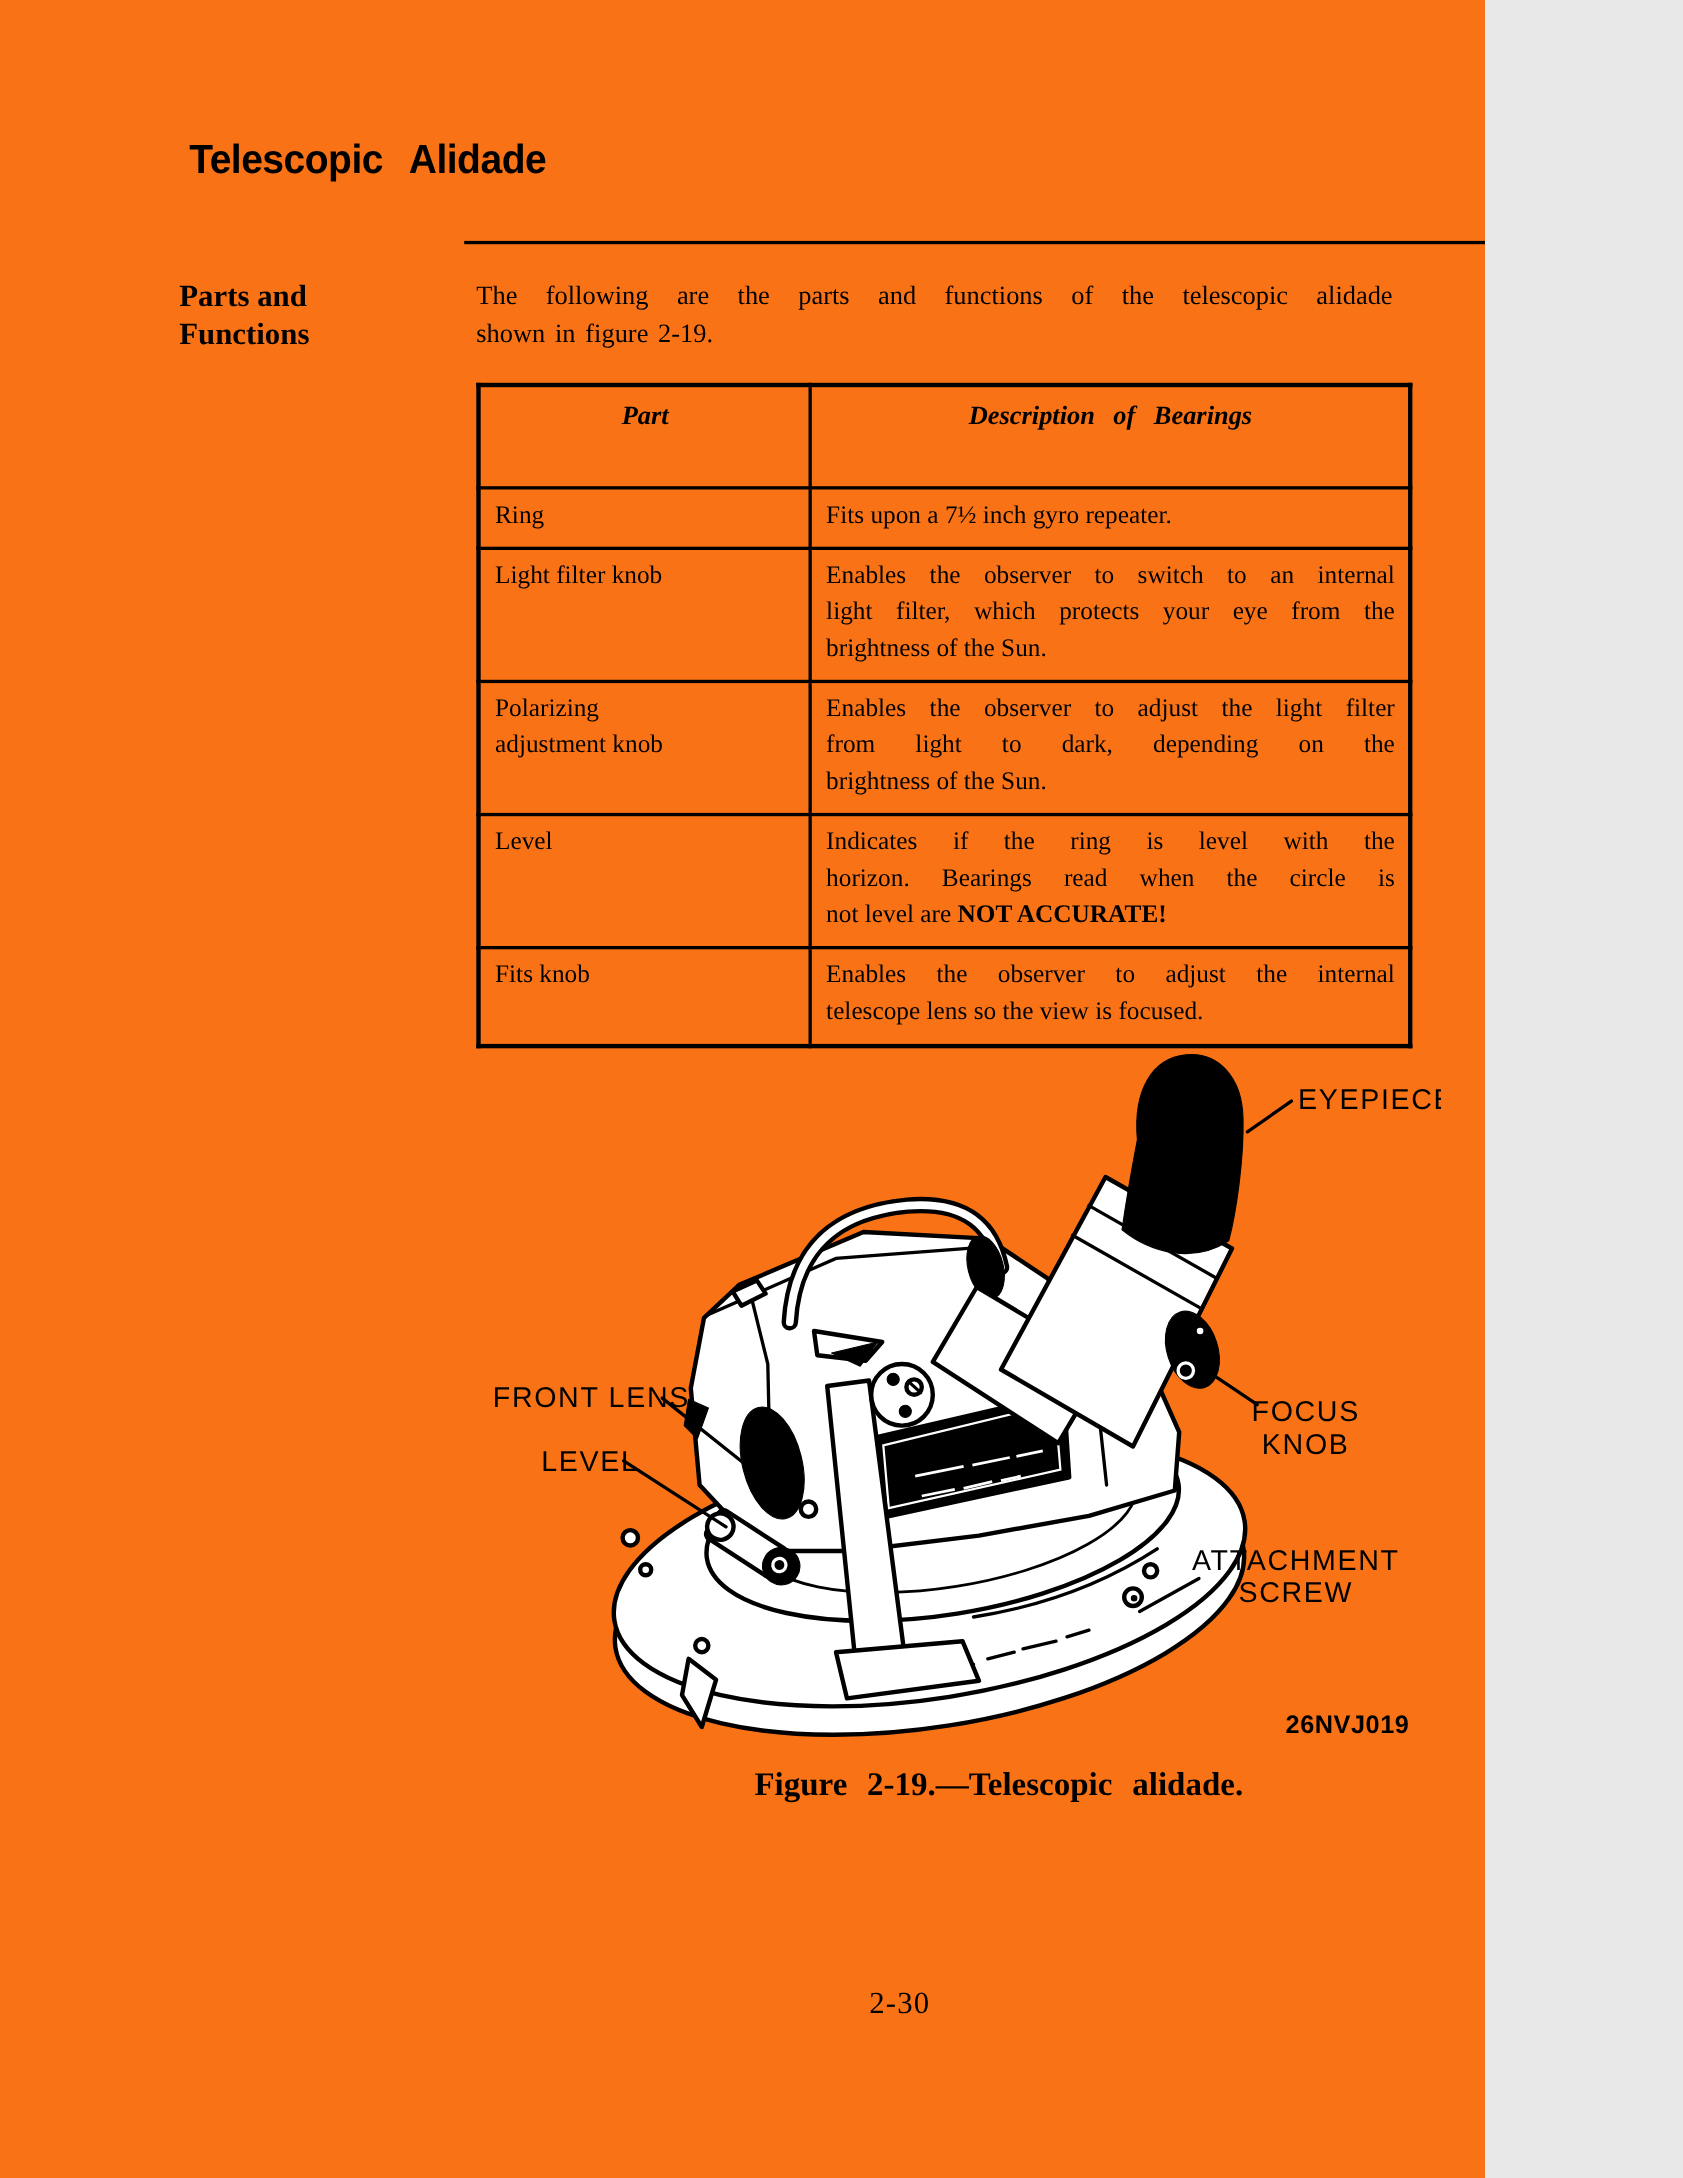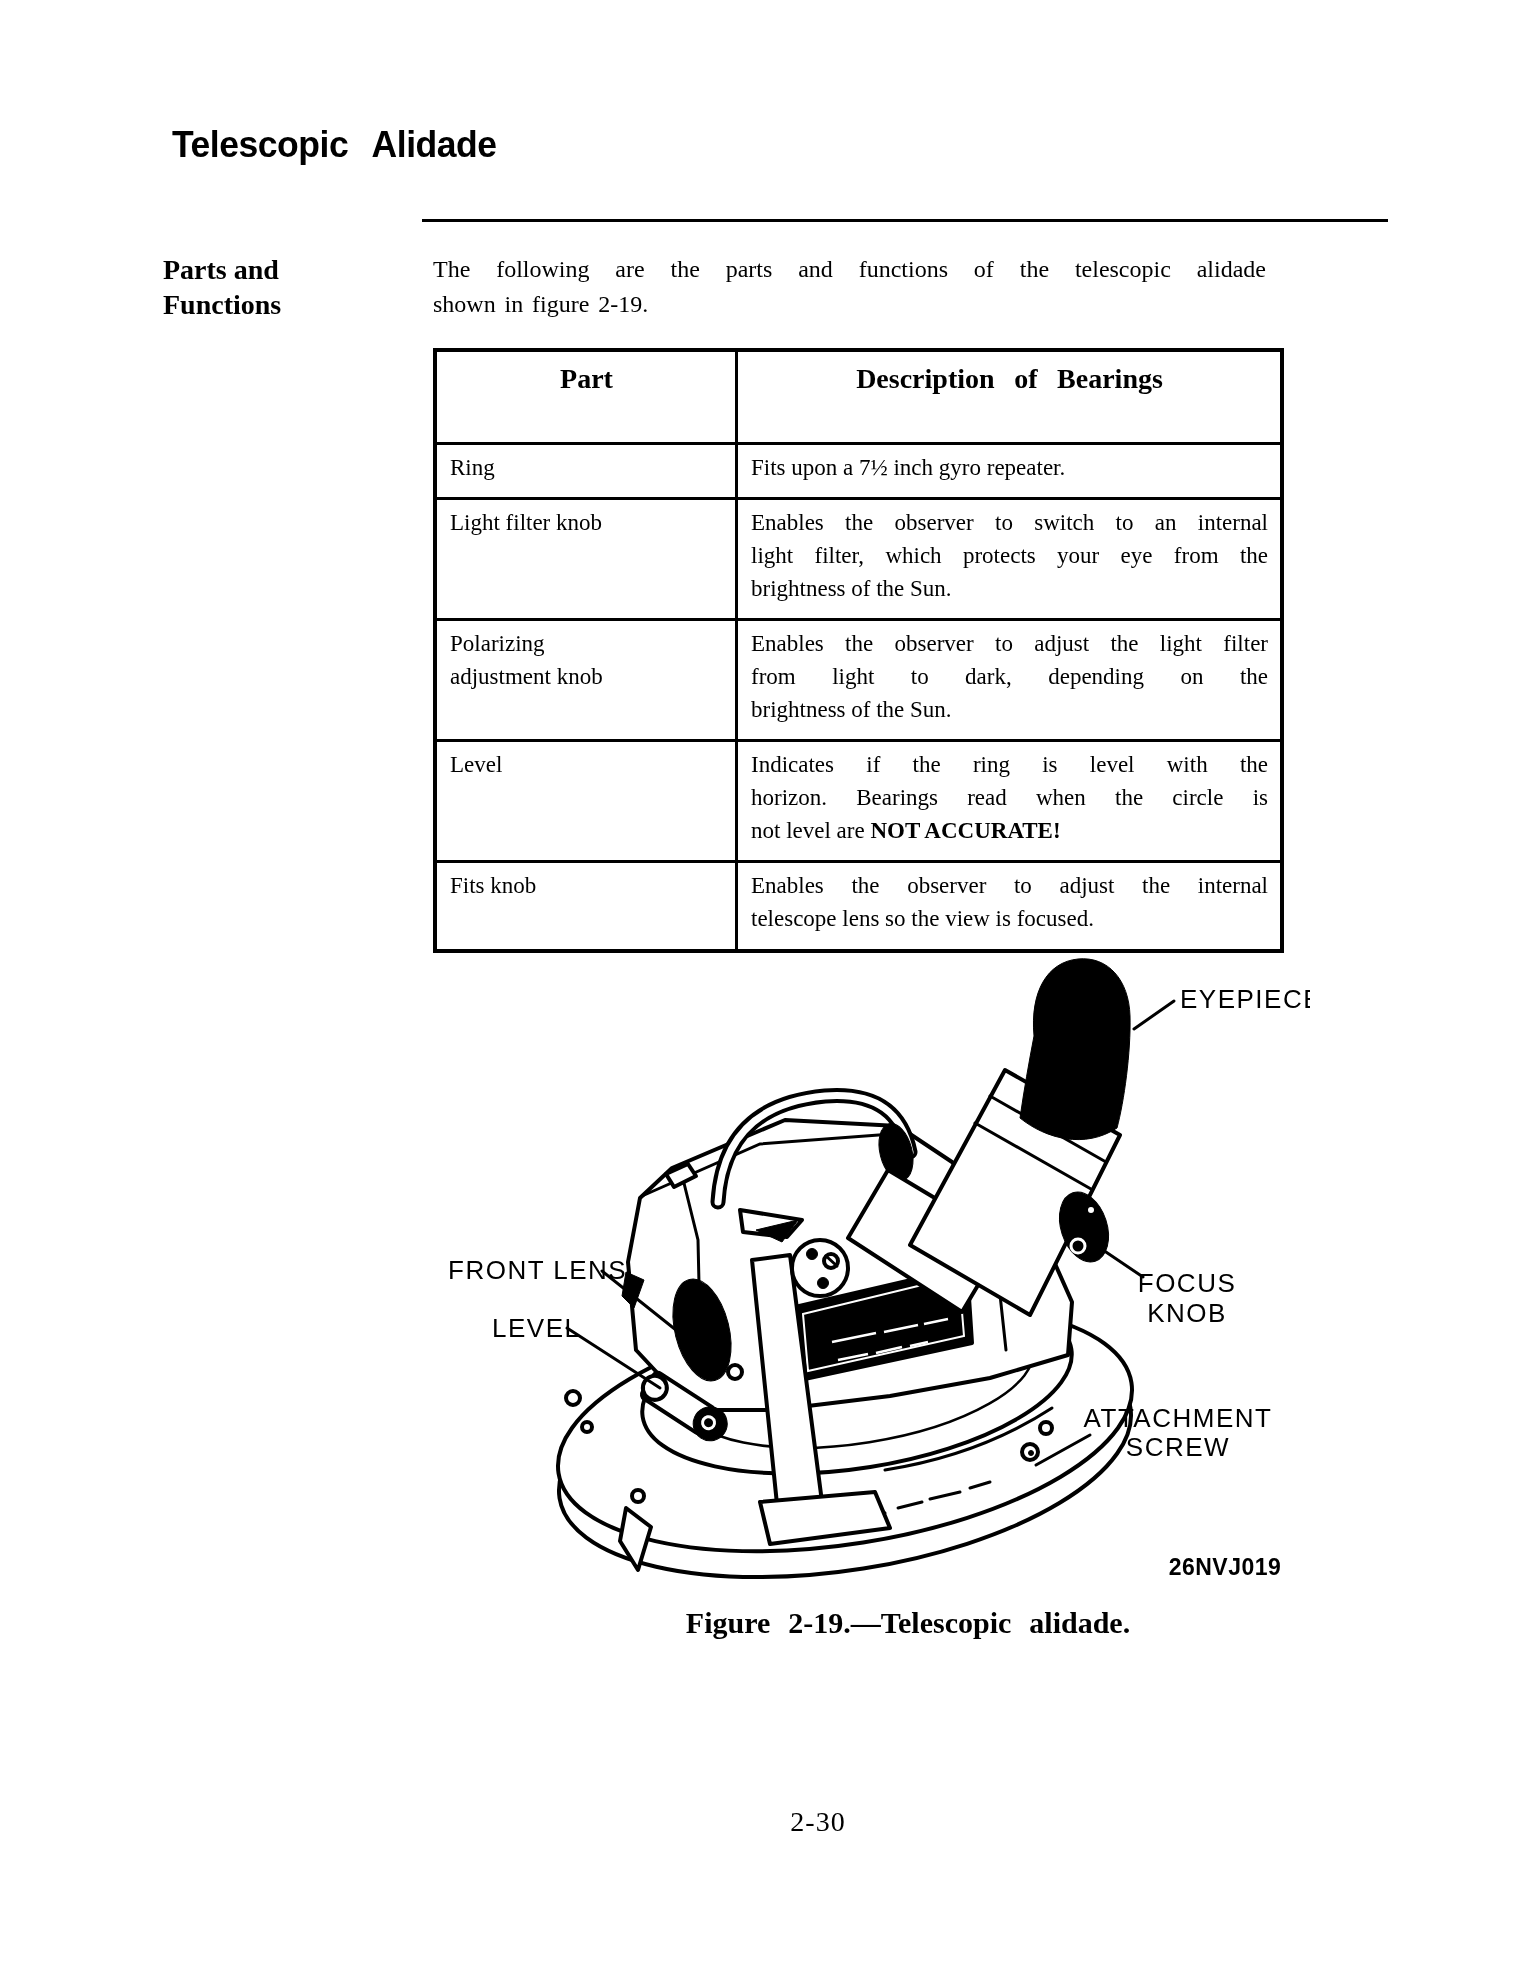--- a/index.html
+++ b/index.html
@@ -1,17 +1,17 @@
 <!DOCTYPE html>
 <html><head>
 <meta charset="utf-8">
 <style>
   html,body{margin:0;padding:0;background:#e8e8e8;}
   #page{
-    position:relative;width:1530px;height:1980px;background:#ffffff;
+    position:relative;width:1350px;height:1980px;background:#f97316;
     font-family:"Liberation Serif",serif;color:#000;overflow:hidden;
   }
   
   #title{
     position:absolute;left:172px;top:124px;
     font-family:"Liberation Sans",sans-serif;font-weight:bold;
     font-size:37px;letter-spacing:-0.5px;word-spacing:16px;
     transform:scaleX(0.96);transform-origin:left top;white-space:nowrap;
   }
   #rule{position:absolute;left:422px;top:219px;width:966px;height:3px;background:#000;}
@@ -32,22 +32,22 @@
     border-collapse:collapse;table-layout:fixed;
     font-size:23px;
   }
   #parts-table td,#parts-table th{
     border:3px solid #000;vertical-align:top;padding:6px 12px 4px 13px;
     line-height:33px;font-weight:normal;text-align:left;
   }
   #parts-table{border:4px solid #000;}
   #parts-table .c1{width:273px;}
   #parts-table th{
-    text-align:center;font-weight:bold;font-size:28px;
-    height:76px;padding-top:10px;word-spacing:0.45em;
+    text-align:center;font-weight:bold;font-size:24px;
+    height:76px;padding-top:10px;word-spacing:0.45em;font-style:italic;
   }
   tr.h1 td{height:42px;}
   tr.h3 td{height:108px;}
   tr.h2 td{height:76px;}
   .tl{white-space:nowrap;}
   .tl.j{white-space:normal;}
   
   #figure-wrap{position:absolute;left:430px;top:930px;width:880px;height:660px;}
   #figure-caption{
     position:absolute;left:433px;top:1606px;width:950px;text-align:center;

